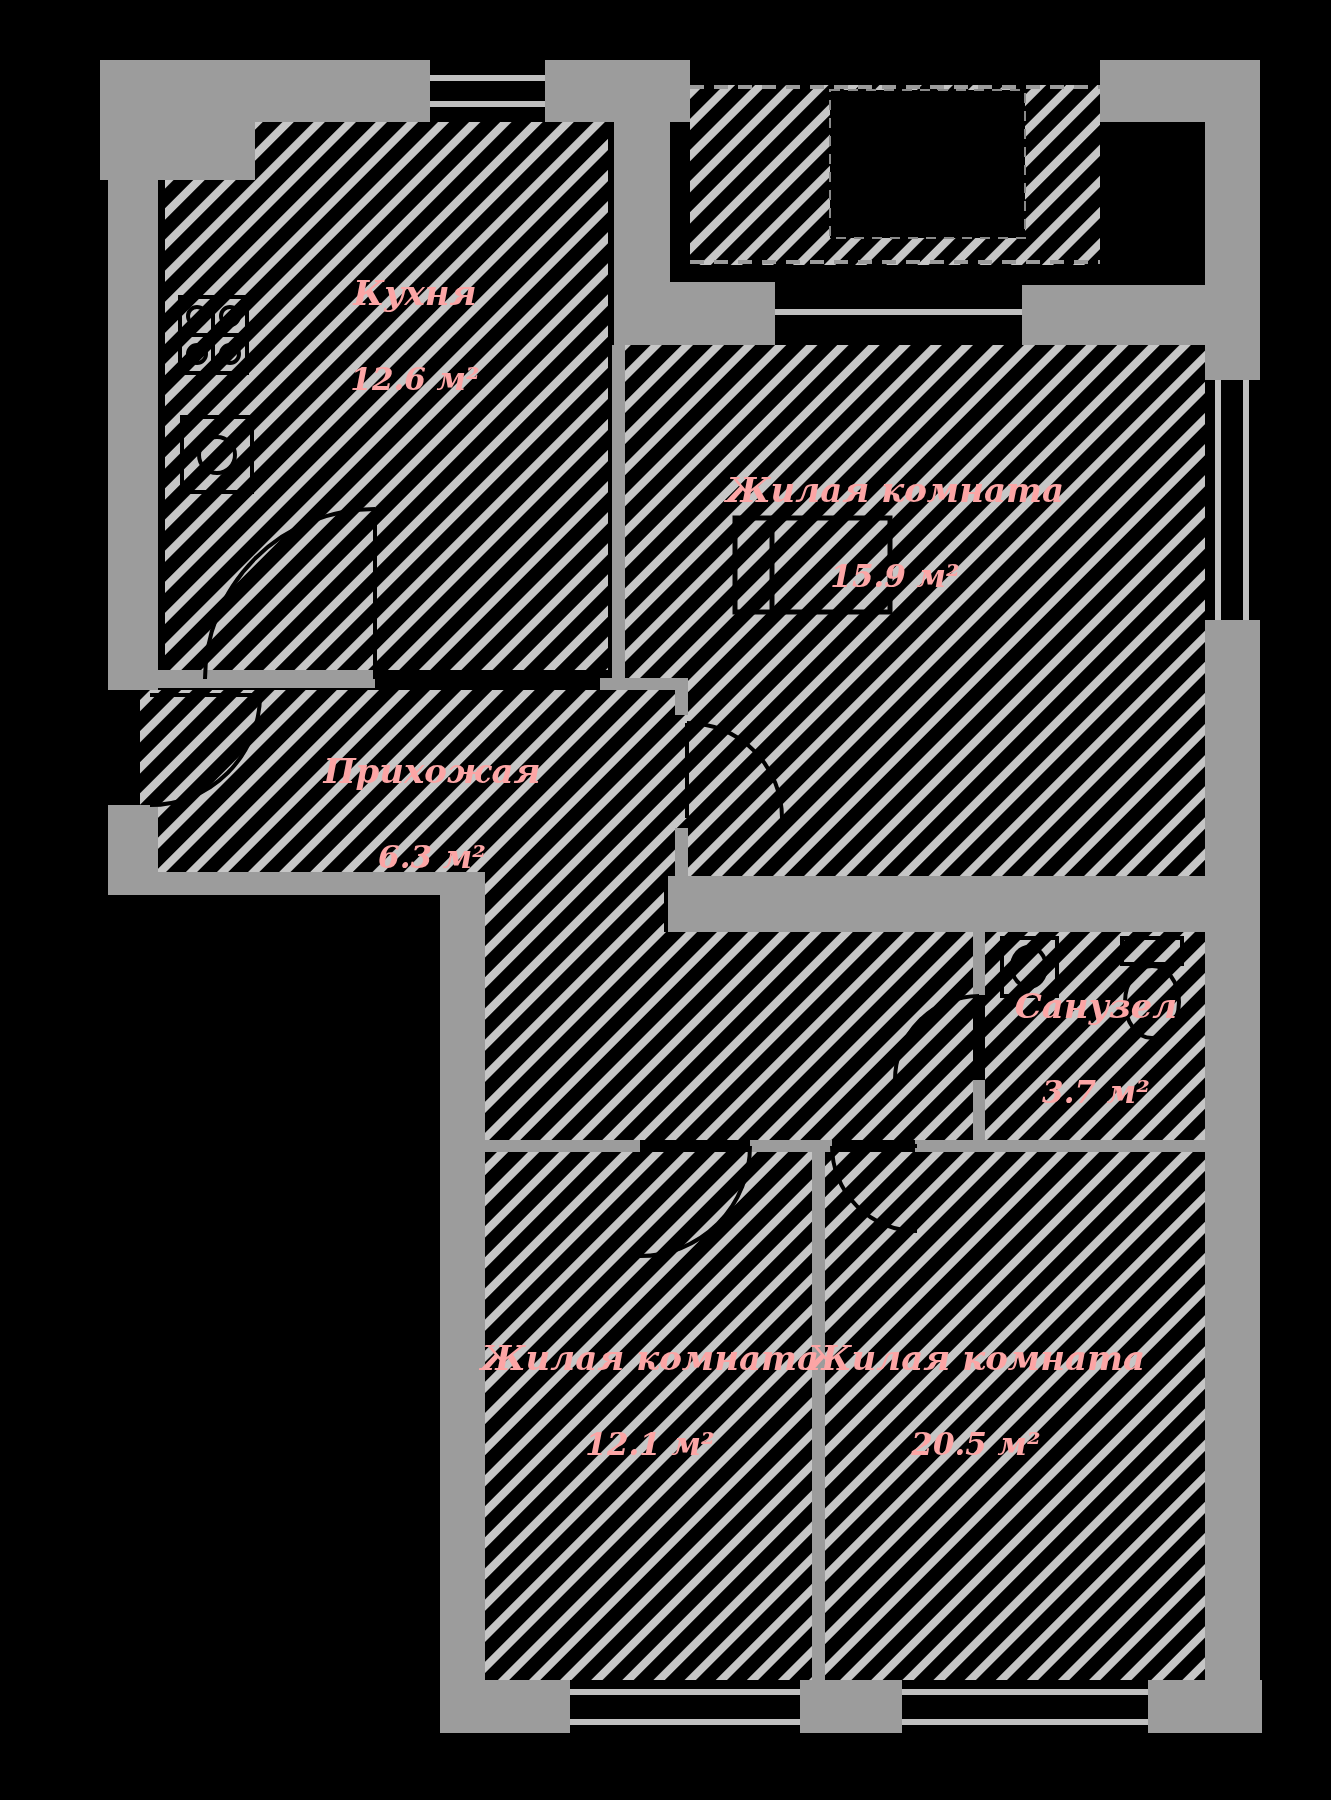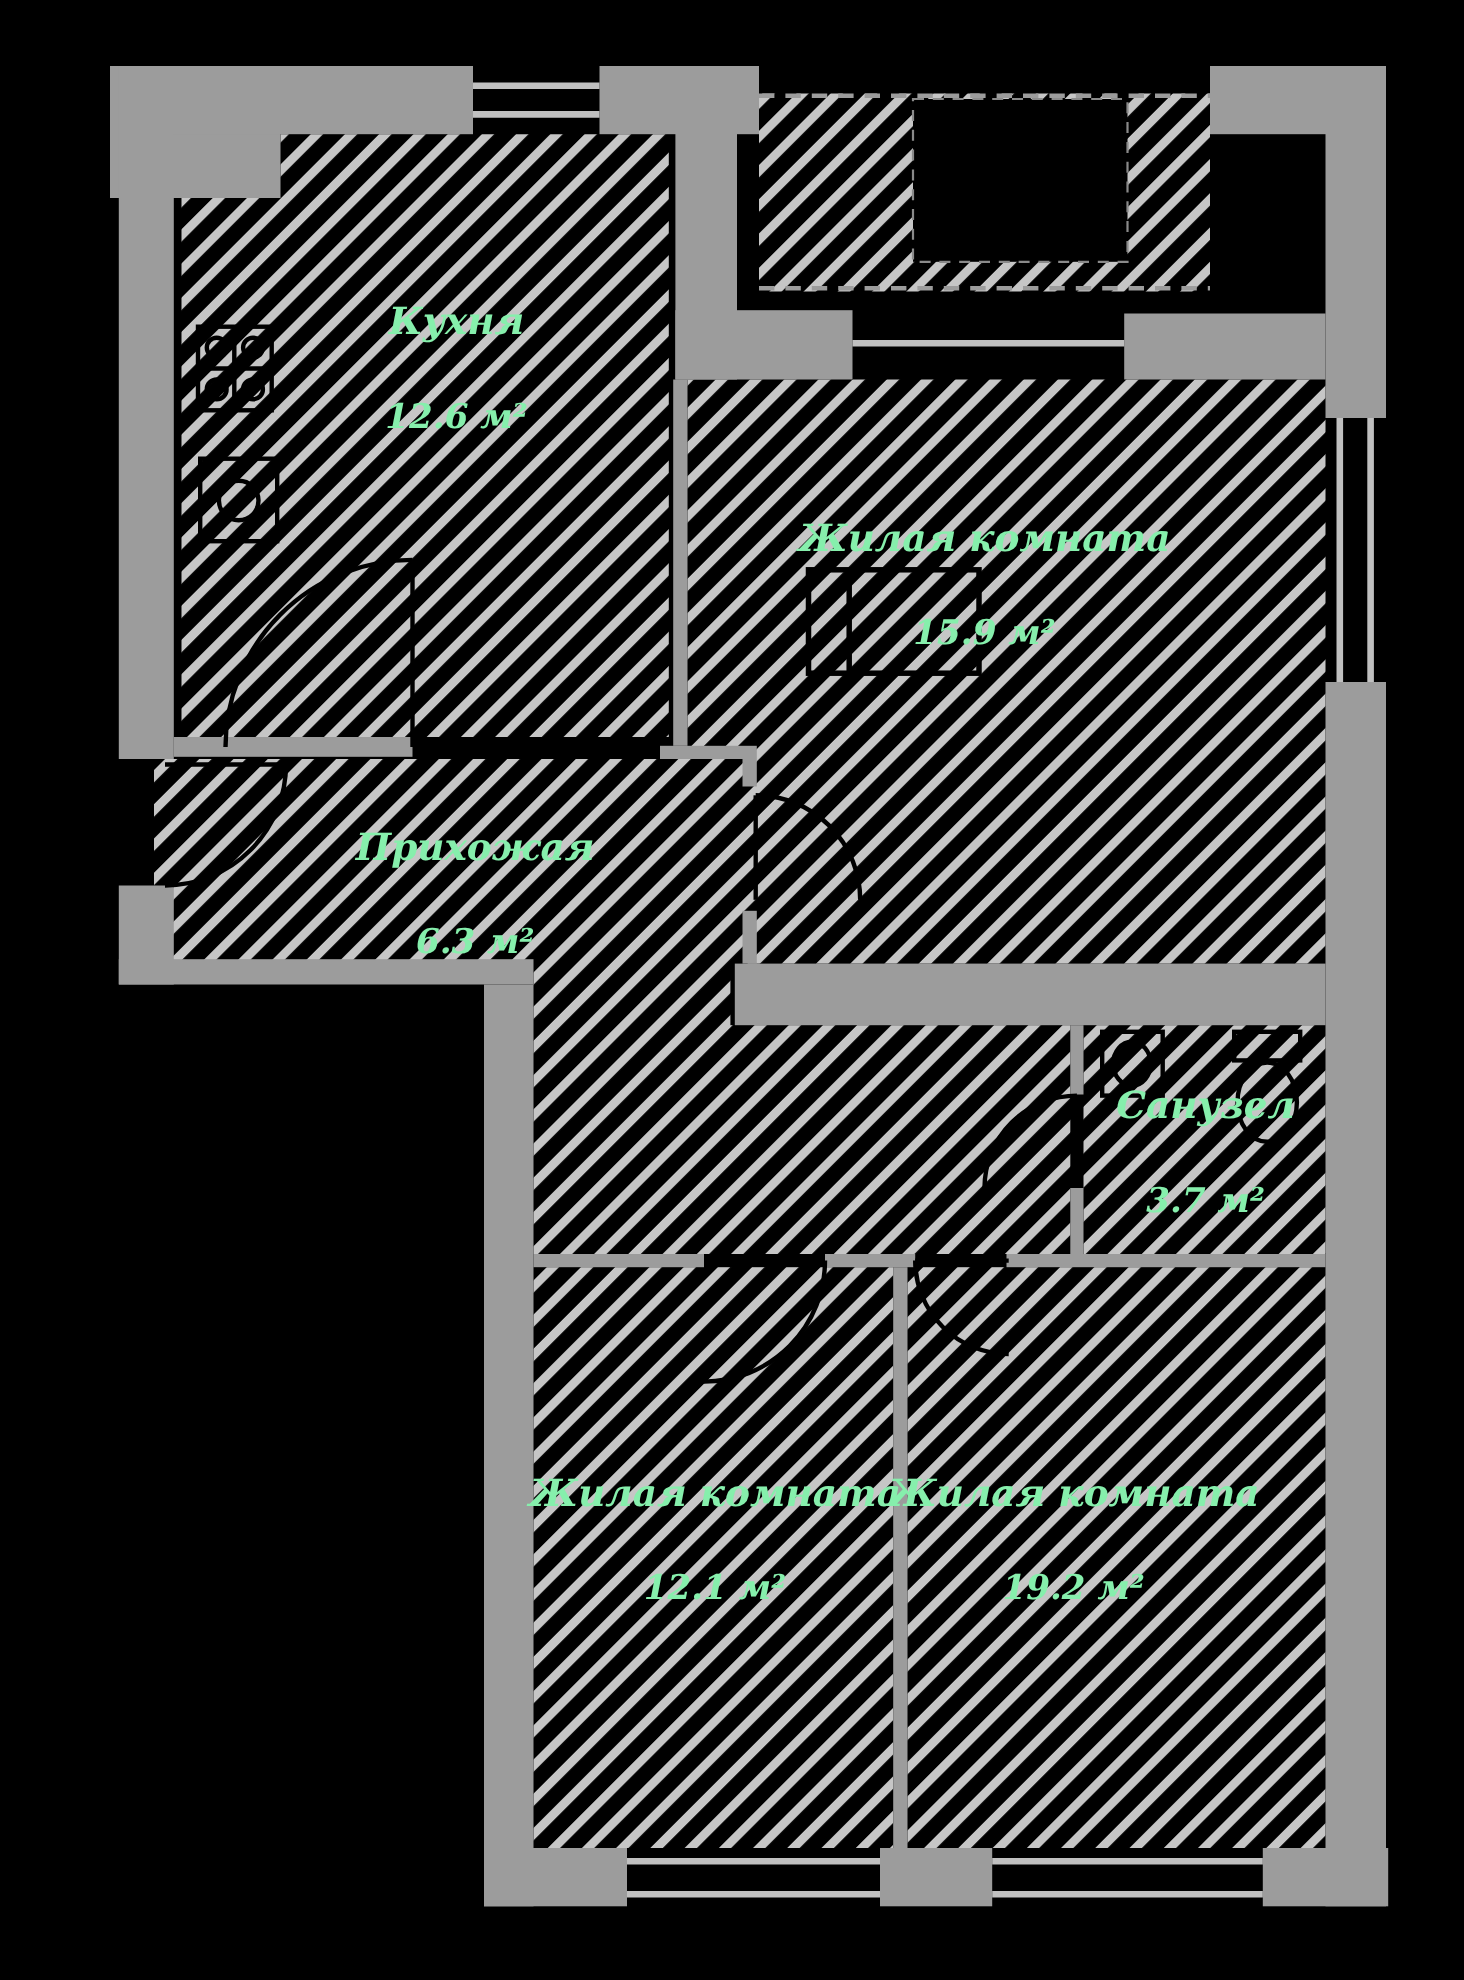--- a/index.html
+++ b/index.html
@@ -1,20 +1,20 @@
 <!DOCTYPE html>
 <html><head>
 <meta charset="utf-8">
 <style>
   html,body{margin:0;padding:0;background:#000;}
   .stage{position:relative;width:1331px;height:1800px;background:#000;overflow:hidden;
          font-family:"DejaVu Serif", serif;}
   .plan-svg{position:absolute;left:0;top:0;}
   .room-label{position:absolute;transform:translate(-50%,-50%);text-align:center;
-              color:#86efac;font-style:italic;font-weight:bold;font-size:34px;line-height:1.30;
+              color:#fca5a5;font-style:italic;font-weight:bold;font-size:34px;line-height:1.30;
               white-space:nowrap;pointer-events:none;}
   .room-label .area{font-size:31px;display:block;margin-top:44px;}
 </style>
 </head>
 <body>
 
 <div class="stage">
 
 <svg class="plan-svg" width="1331" height="1800" viewBox="0 0 1331 1800">
   <defs>
@@ -156,16 +156,16 @@
 <div class="room-label" style="left:1096px;top:1048px">
   <span>Санузел</span>
   <span class="area">3.7 м²</span>
 </div>
 <div class="room-label" style="left:650px;top:1400px">
   <span>Жилая комната</span>
   <span class="area">12.1 м²</span>
 </div>
 <div class="room-label" style="left:976px;top:1400px">
   <span>Жилая комната</span>
-  <span class="area">19.2 м²</span>
+  <span class="area">20.5 м²</span>
 </div>
 
 </div>
 
 </body></html>

